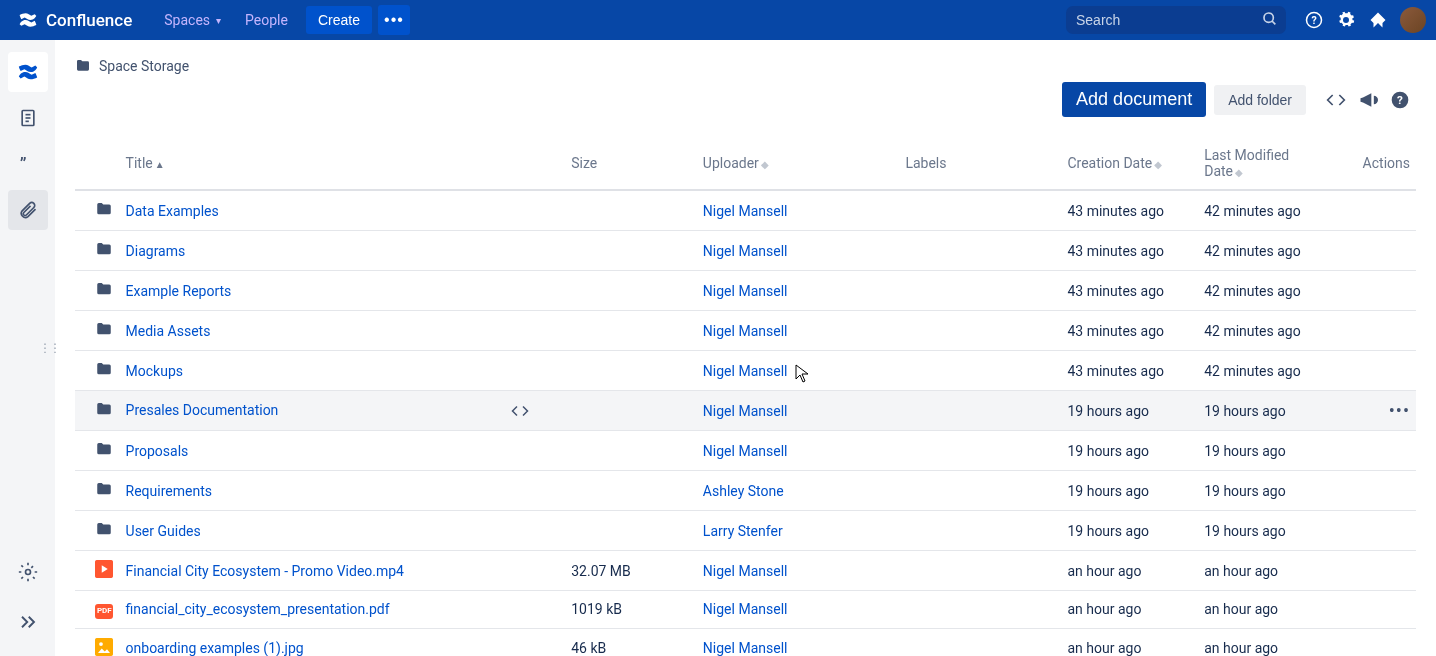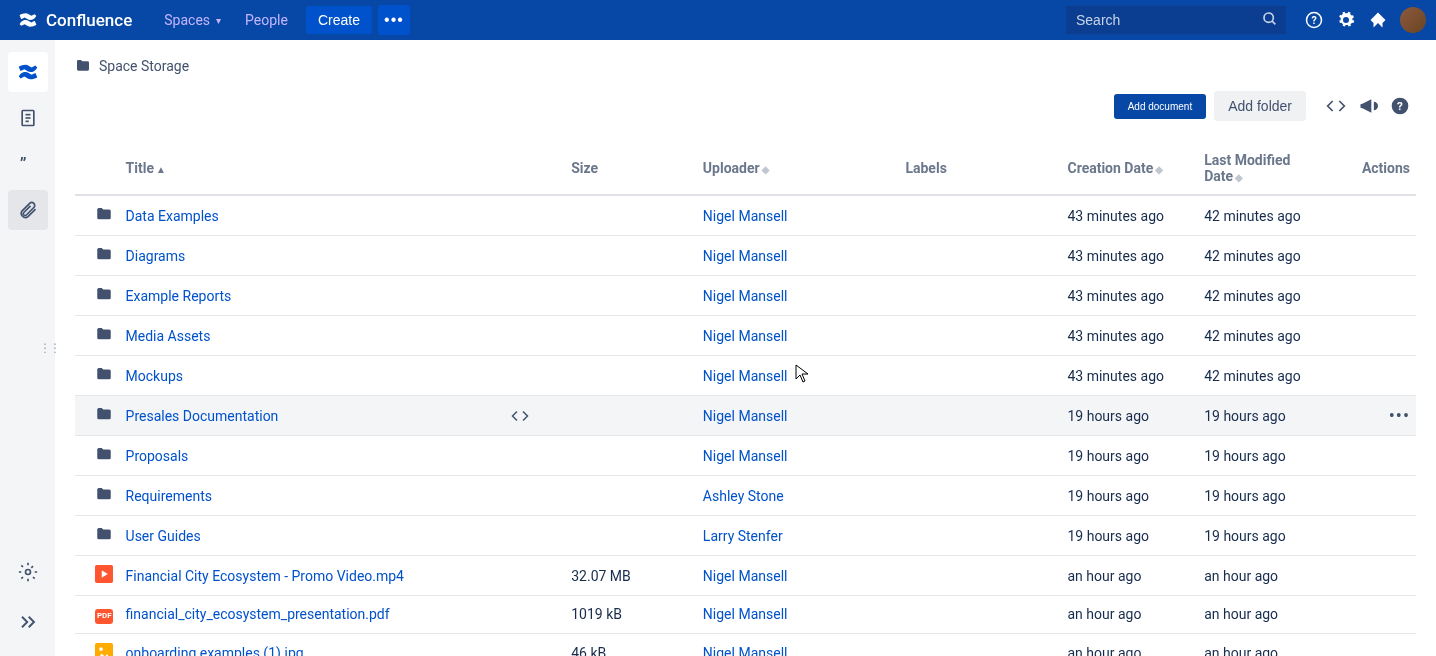--- a/index.html
+++ b/index.html
@@ -6,40 +6,40 @@
 body{font-family:-apple-system,BlinkMacSystemFont,"Segoe UI",Roboto,Arial,sans-serif;font-size:14px;color:#172b4d;background:#fff;overflow:hidden}
 .topbar{height:40px;background:#0747a6;display:flex;align-items:center;padding:4px 10px;color:#fff}
 .logo{display:flex;align-items:center;font-weight:500;font-size:17px;margin-right:20px;margin-left:8px}
 .logo-icon{width:20px;height:20px;margin-right:8px;fill:#fff}
 .nav-item{padding:0 12px;color:#c4b5fd;cursor:pointer;display:flex;align-items:center;height:40px}
 .nav-chevron{margin-left:6px;font-size:10px}
 .btn-create{background:#0052cc;color:#fff;border:none;padding:6px 12px;font-size:14px;font-weight:500;border-radius:3px;cursor:pointer;margin-left:6px}
 .btn-more{background:#0052cc;color:#fff;border:none;width:32px;height:30px;border-radius:3px;cursor:pointer;margin-left:6px;display:flex;align-items:center;justify-content:center;font-size:16px;letter-spacing:1px}
 .top-spacer{flex:1}
 .search-box{position:relative;margin-right:12px}
-.search-input{background:#0b3d91;border:none;color:#fff;padding:6px 34px 6px 10px;width:220px;border-radius:0;font-size:14px}
+.search-input{background:#0b3d91;border:none;color:#fff;padding:6px 34px 6px 10px;width:220px;border-radius:7px;font-size:14px}
 .search-input::placeholder{color:#c8d4e8}
 .search-icon{position:absolute;right:8px;top:5px;color:#c8d4e8;pointer-events:none}
 .top-icon{width:32px;height:32px;display:flex;align-items:center;justify-content:center;color:#fff;cursor:pointer;border-radius:3px}
 .avatar{width:26px;height:26px;border-radius:50%;background:linear-gradient(135deg,#8b5a3c 0%,#6b4423 100%);margin-left:6px;cursor:pointer}
 .shell{display:flex;height:calc(100vh - 40px)}
 .sidebar{width:55px;background:#f4f5f7;display:flex;flex-direction:column;align-items:center;padding-top:12px;position:relative}
 .side-item{width:40px;height:40px;display:flex;align-items:center;justify-content:center;margin-bottom:6px;border-radius:4px;cursor:pointer;color:#42526e}
 .side-item.active{background:#fff}
 .side-bottom{margin-top:auto;margin-bottom:10px}
 .grab{position:absolute;right:-4px;top:50%;transform:translateY(-50%);color:#97a0af;font-size:12px;letter-spacing:-2px}
 .content{flex:1;padding:18px 20px 18px 20px;overflow:auto}
-.breadcrumb{display:flex;align-items:flex-end;color:#42526e;margin-bottom:16px}
+.breadcrumb{display:flex;align-items:flex-end;color:#42526e;margin-bottom:8px}
 .breadcrumb-ic{width:16px;height:16px;margin-right:8px}
 .actions-bar{display:flex;align-items:center;justify-content:flex-end;margin-bottom:22px}
-.btn-primary{background:#0747a6;color:#fff;border:none;padding:7px 14px;border-radius:3px;font-size:10px;cursor:pointer;margin-right:8px}
+.btn-primary{background:#0747a6;color:#fff;border:none;padding:7px 14px;border-radius:3px;font-size:18px;cursor:pointer;margin-right:8px}
 .btn-default{background:#f0f1f3;color:#42526e;border:none;padding:7px 14px;border-radius:3px;font-size:14px;cursor:pointer;margin-right:14px}
 .action-icon{width:32px;height:32px;display:flex;align-items:center;justify-content:center;color:#42526e;cursor:pointer;border-radius:3px}
 table{width:100%;border-collapse:collapse}
-th{text-align:left;font-weight:700;font-size:14px;color:#6b778c;padding:8px 6px 10px 6px;border-bottom:2px solid #dfe1e6}
+th{text-align:left;font-weight:400;font-size:14px;color:#6b778c;padding:8px 6px 10px 6px;border-bottom:2px solid #dfe1e6}
 th.sortable{cursor:pointer}
 .sort-ind{font-size:10px;color:#6b778c;margin-left:2px}
 tbody tr{border-bottom:1px solid #e4e6ea}
 tbody tr.hover{background:#f4f5f7}
 td{padding:9px 6px;font-size:14px;vertical-align:middle}
 td.icon-cell{width:40px;text-align:center;padding-left:20px}
 .file-icon{width:18px;height:18px;display:inline-flex;align-items:center;justify-content:center;border-radius:2px}
 .file-icon.folder{color:#42526e}
 .file-icon.video{background:#ff5630;color:#fff;border-radius:3px;font-size:9px;font-weight:700}
 .file-icon.pdf{background:#ff5630;color:#fff;border-radius:3px;font-size:8px;font-weight:700}
@@ -47,21 +47,21 @@
 .link{color:#0052cc;cursor:pointer}
 .col-title{width:440px}
 .col-size{width:130px}
 .col-uploader{width:200px}
 .col-labels{width:160px}
 .col-created{width:135px}
 .col-modified{width:135px}
 .col-actions{width:80px;text-align:right}
 .row-code-icon{color:#42526e;margin-left:auto;margin-right:30px}
 .row-more{color:#42526e;font-size:18px;letter-spacing:1px;cursor:pointer}
-.title-cell{display:flex;align-items:center}
+.title-cell{display:flex;align-items:flex-start}
 .cursor{position:absolute;left:795px;top:364px;pointer-events:none}
 svg{display:block}
 </style>
 </head>
 <body>
 
 <div class="topbar">
   <div class="logo">
     <svg class="logo-icon" viewBox="0 0 24 24">
         <path d="M2 17c1-2 3-5 7-5 3 0 5 2 7 3l4-2c1 2 2 4 2 5-2 1-5 2-7 2-3 0-5-2-7-3l-4 2c-1-1-2-2-2-2zM22 7c-1 2-3 5-7 5-3 0-5-2-7-3L4 11C3 9 2 7 2 6c2-1 5-2 7-2 3 0 5 2 7 3l4-2c1 1 2 2 2 2z"></path>

